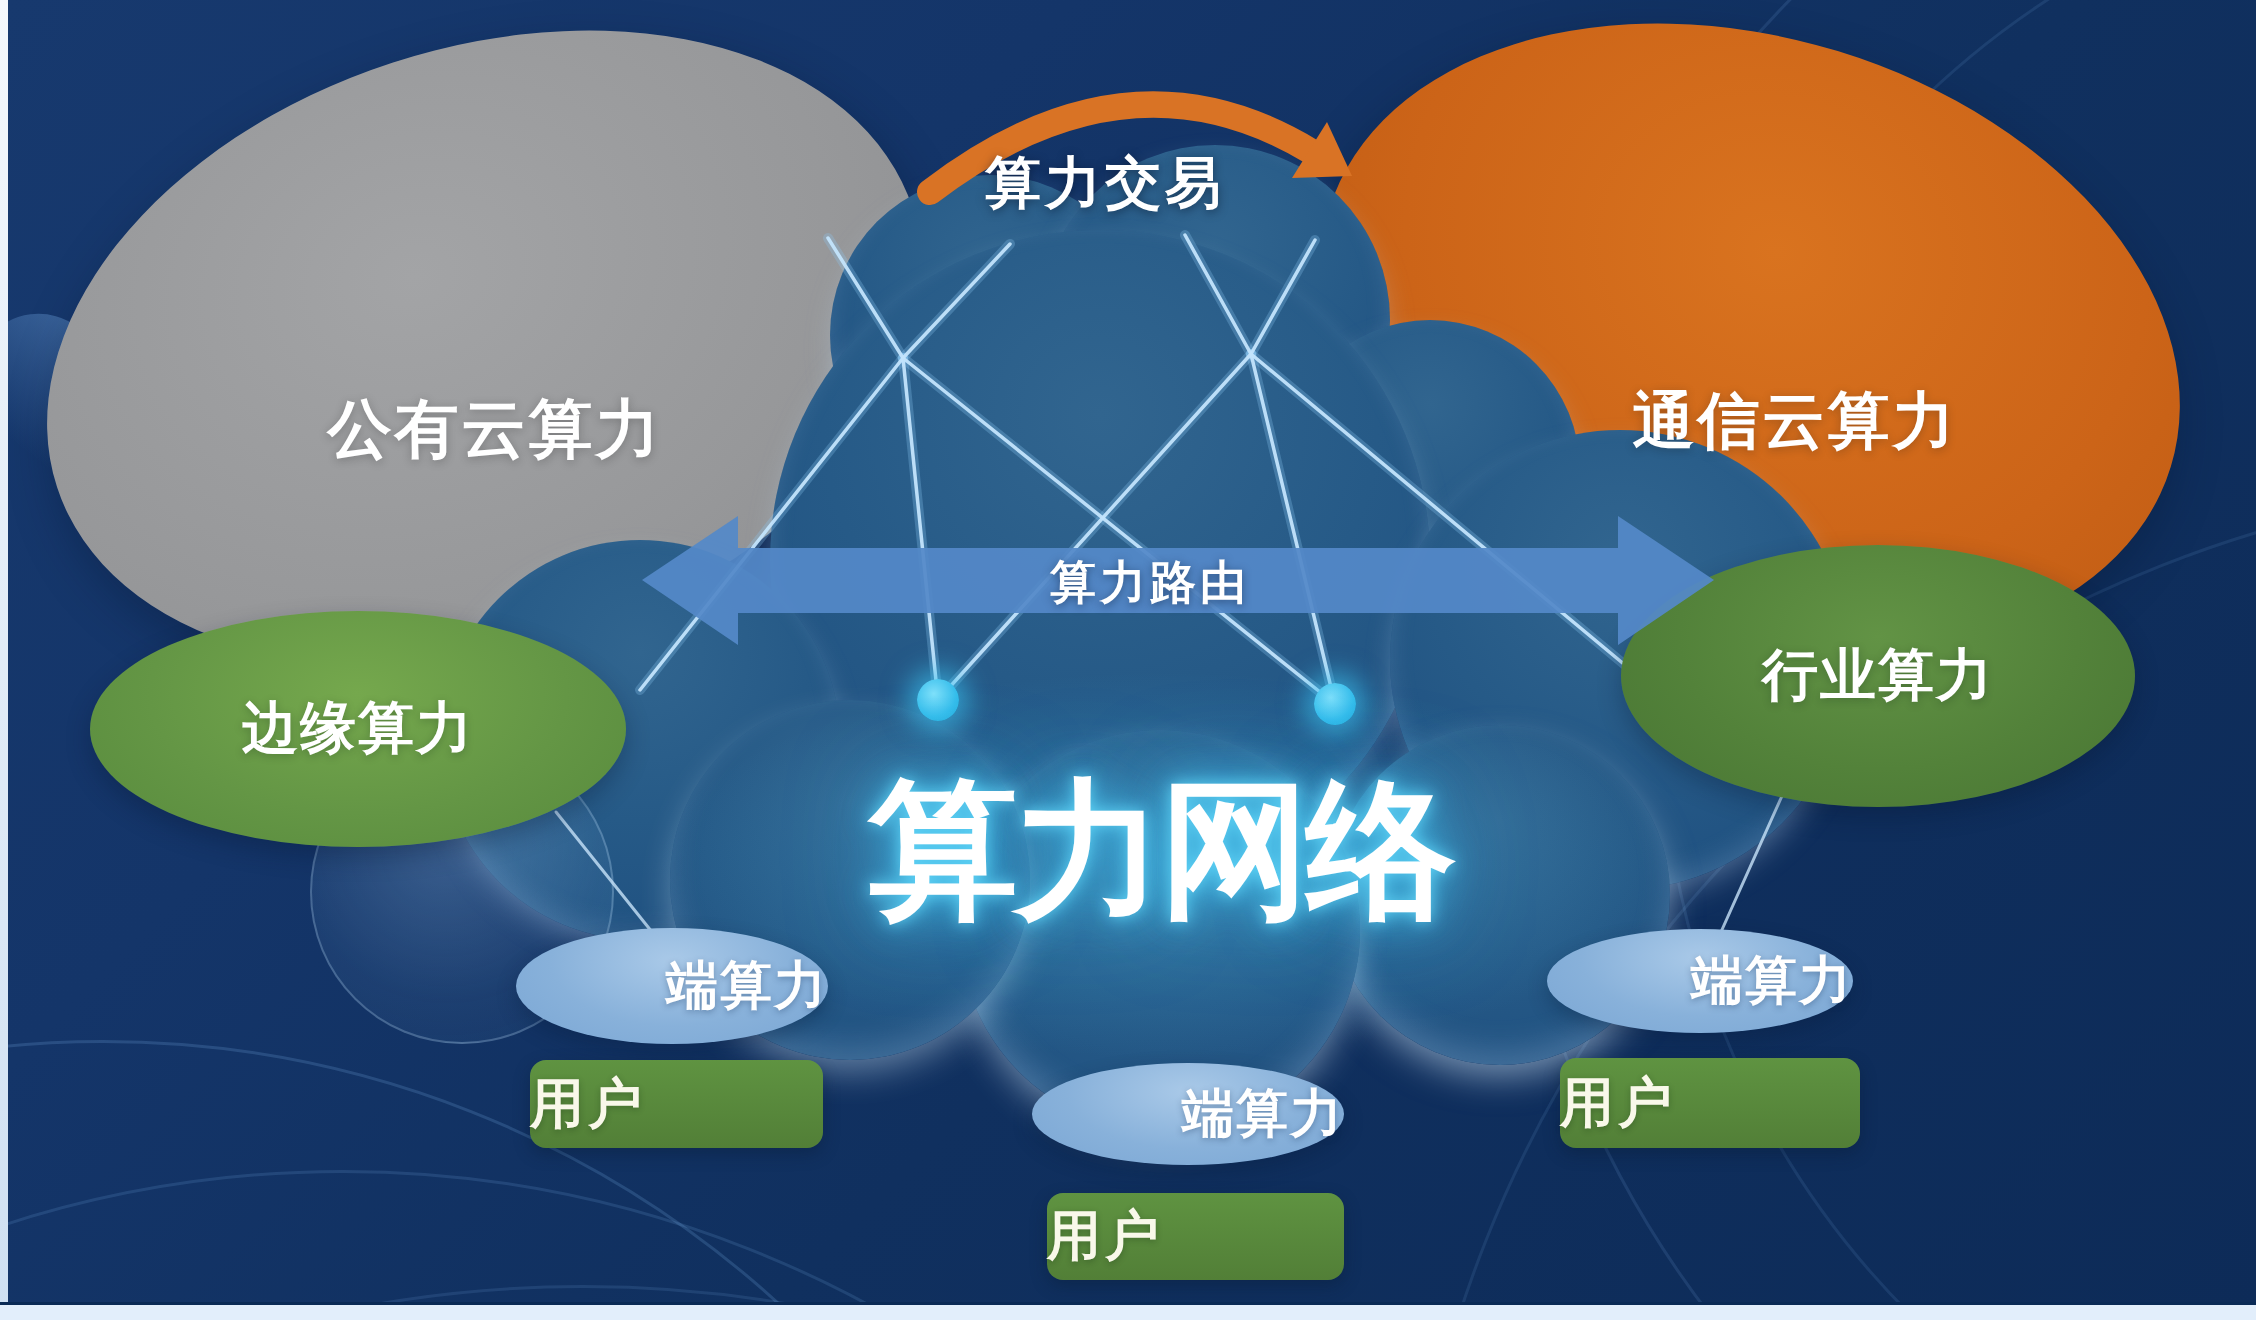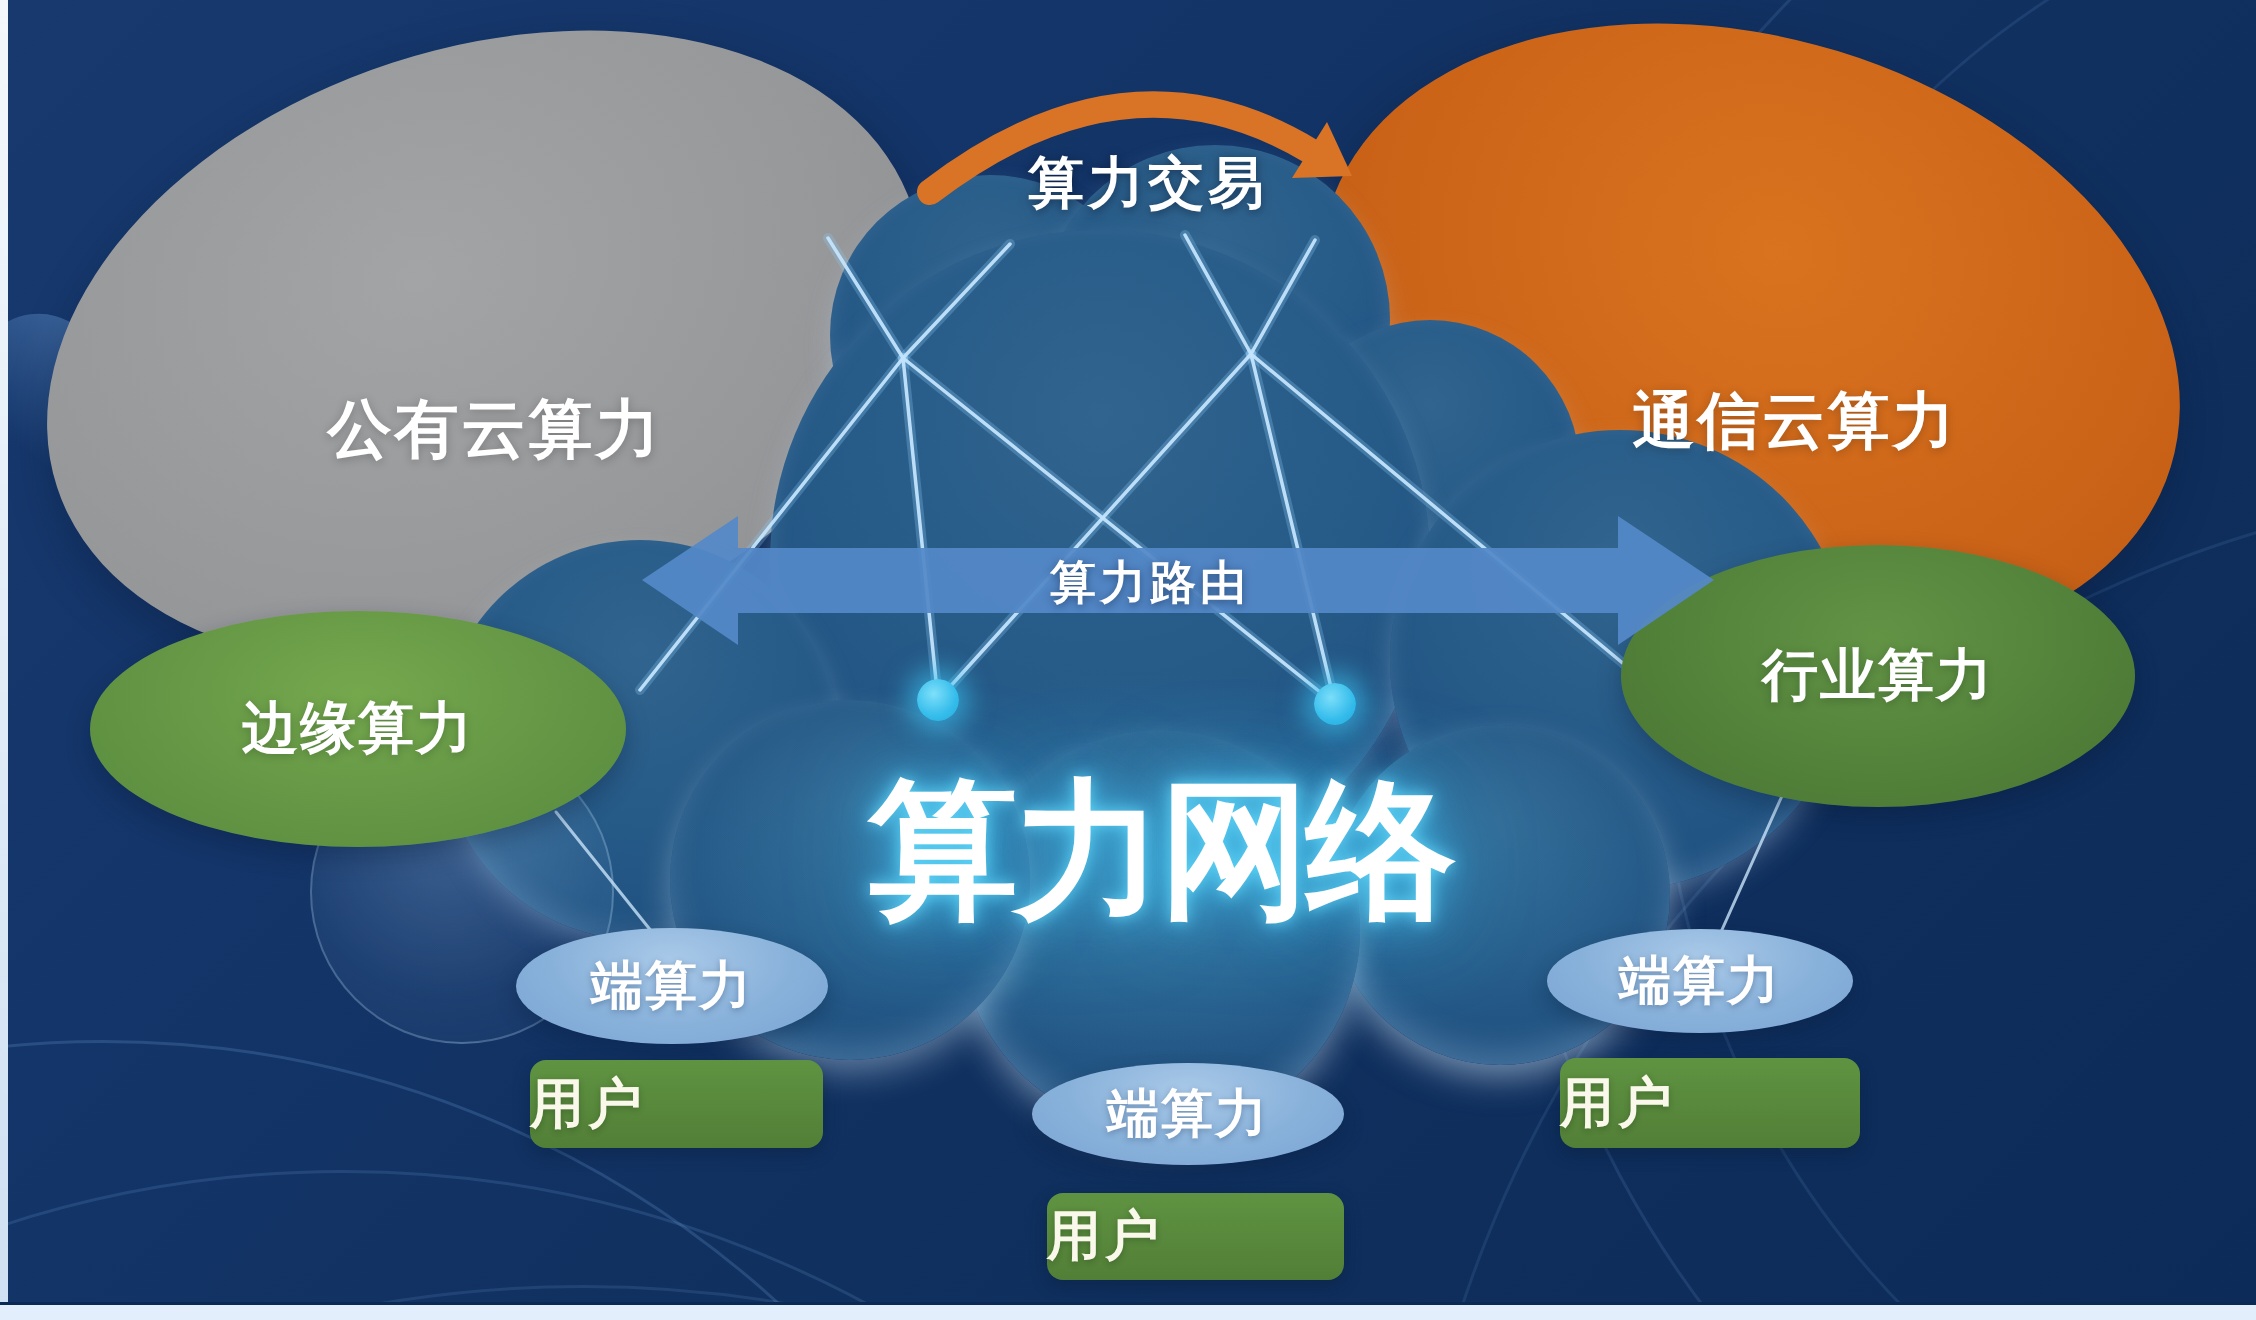--- a/index.html
+++ b/index.html
@@ -30,33 +30,33 @@
     box-shadow:0 10px 24px rgba(5,20,45,.3);}
   .green-right{left:1621px;top:545px;width:514px;height:262px;
     background:radial-gradient(ellipse at 50% 35%,#629345,#53823a 55%,#487533);
     box-shadow:0 10px 24px rgba(5,20,45,.3);}
   .node-label{color:#ffffff;font-weight:700;font-size:56px;letter-spacing:2px;
     text-shadow:0 2px 8px rgba(10,30,20,.25);}
   .cloud-label{position:absolute;width:500px;text-align:center;color:#ffffff;font-weight:700;
     text-shadow:0 2px 10px rgba(20,20,20,.25);}
   .lbl-public{left:245px;top:386px;font-size:64px;letter-spacing:3px;}
   .lbl-telecom{left:1545px;top:379px;font-size:62px;letter-spacing:3px;}
-  .trade-label{position:absolute;left:948px;top:146px;width:400px;text-align:center;
+  .trade-label{position:absolute;left:905px;top:146px;width:400px;text-align:center;
     color:#ffffff;font-weight:700;font-size:56px;letter-spacing:4px;text-shadow:0 2px 10px rgba(5,15,35,.5);}
   .routing-label{position:absolute;left:950px;top:552px;width:400px;text-align:center;
     color:#ffffff;font-weight:700;font-size:46px;letter-spacing:4px;text-shadow:0 2px 8px rgba(10,25,55,.5);}
   .title-haze{position:absolute;left:650px;top:670px;width:1030px;height:390px;
     background:radial-gradient(ellipse,rgba(70,190,240,.30),rgba(70,190,240,0) 70%);}
   .main-title{position:absolute;left:760px;top:752px;width:800px;text-align:center;
     color:#ffffff;font-weight:900;font-size:150px;letter-spacing:-4px;
     text-shadow:0 0 16px #5fd4f7,0 0 42px rgba(70,200,245,.85),0 0 88px rgba(60,190,240,.55);}
   .dot{position:absolute;width:42px;height:42px;border-radius:50%;
     background:radial-gradient(circle at 40% 35%,#7fe0fa,#35bdeb 60%,#22a9d8);
     box-shadow:0 0 26px 10px rgba(60,195,240,.65);}
-  .term{position:absolute;border-radius:50%;display:flex;align-items:center;justify-content:center;
+  .term{position:absolute;border-radius:50%;display:flex;align-items:center;justify-content:flex-end;
     background:radial-gradient(ellipse at 50% 28%,#a9c9e8,#88b1da 55%,#7aa6d4);
     box-shadow:0 8px 20px rgba(8,25,55,.3);}
   .term-label{color:#ffffff;font-weight:700;font-size:52px;letter-spacing:2px;
     text-shadow:0 2px 6px rgba(20,50,90,.35);}
   .user{position:absolute;border-radius:16px;display:flex;align-items:center;justify-content:flex-start;
     background:linear-gradient(180deg,#5f9341,#527f37);
     box-shadow:0 6px 16px rgba(8,25,50,.35);}
   .user-label{color:#f9f8ea;font-weight:700;font-size:54px;letter-spacing:4px;
     text-shadow:0 2px 6px rgba(15,40,15,.3);}
   .edge-left{position:absolute;left:0;top:0;width:8px;height:100%;

